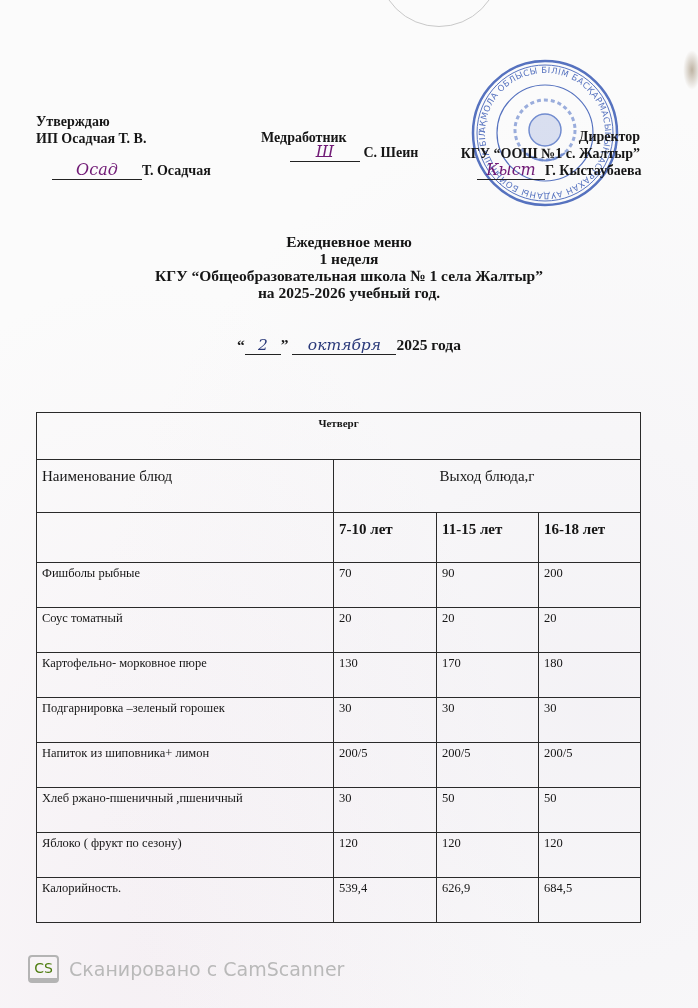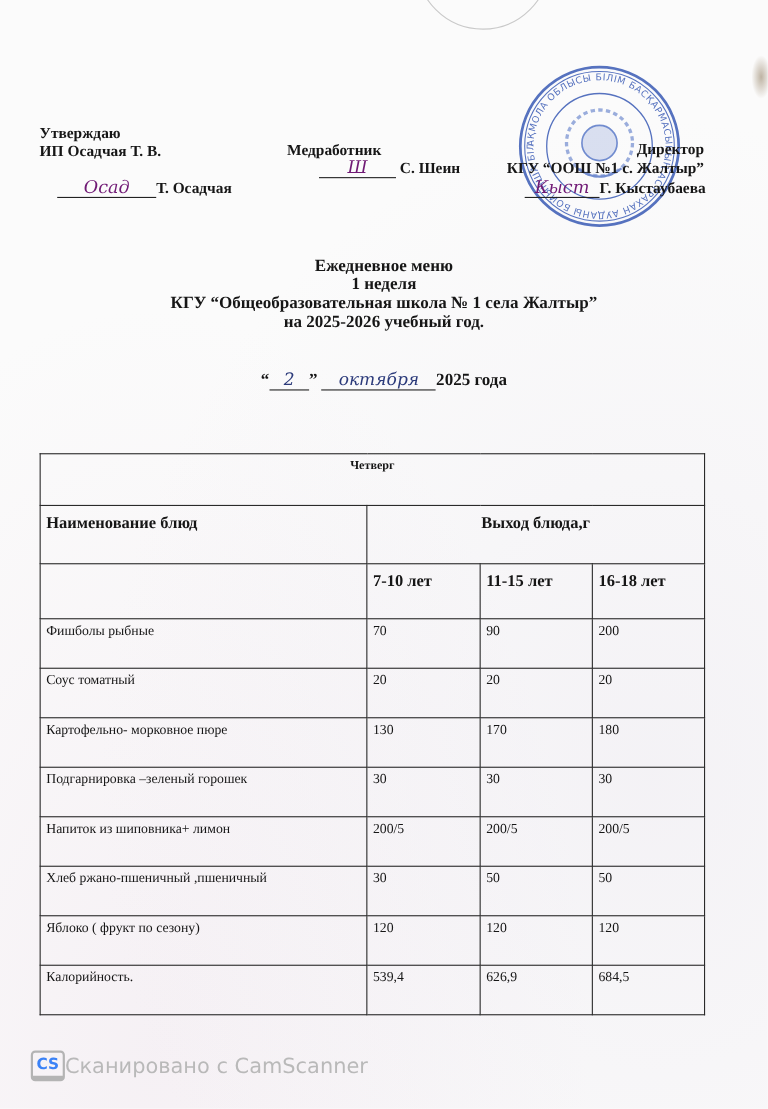--- a/index.html
+++ b/index.html
@@ -53,31 +53,31 @@
   }
   table.menu {
     position: absolute; left: 36px; top: 412px; width: 604px;
     border-collapse: collapse; table-layout: fixed;
   }
   table.menu td {
     border: 1.3px solid #2a2a2a; vertical-align: top; padding: 3px 5px 0 5px;
     font-size: 12.5px;
   }
   table.menu tr.day td { height: 42px; text-align: center; font-weight: bold; font-size: 11px; padding-top: 4px; }
-  table.menu tr.hdr td { height: 44px; font-weight: bold; font-size: 15px; padding-top: 8px; }
+  table.menu tr.hdr td { height: 44px; font-weight: normal; font-size: 15px; padding-top: 8px; }
   table.menu tr.ages td { height: 41px; font-weight: bold; font-size: 15px; padding-top: 8px; }
   table.menu tr.item td { height: 41px; }
   .watermark {
     position: absolute; left: 28px; top: 955px; display: flex; align-items: center;
     font-family: "DejaVu Sans", sans-serif; color: #b9b9b9; font-size: 19px;
   }
   .cs-logo {
     width: 31px; height: 28px; border: 2px solid #b4b4b4; border-radius: 4px; box-sizing: border-box;
     display: flex; align-items: center; justify-content: center;
-    font-weight: bold; font-size: 14px; color: #3b82f6; 
+    font-weight: normal; font-size: 14px; color: #4d7c0f; margin-right: 10px;
     border-bottom-width: 5px;
   }
 </style>
 </head>
 <body>
 
 <div class="page-shade"></div>
 <div class="punch-arc"></div>
 <div class="edge-smudge"></div>
 

